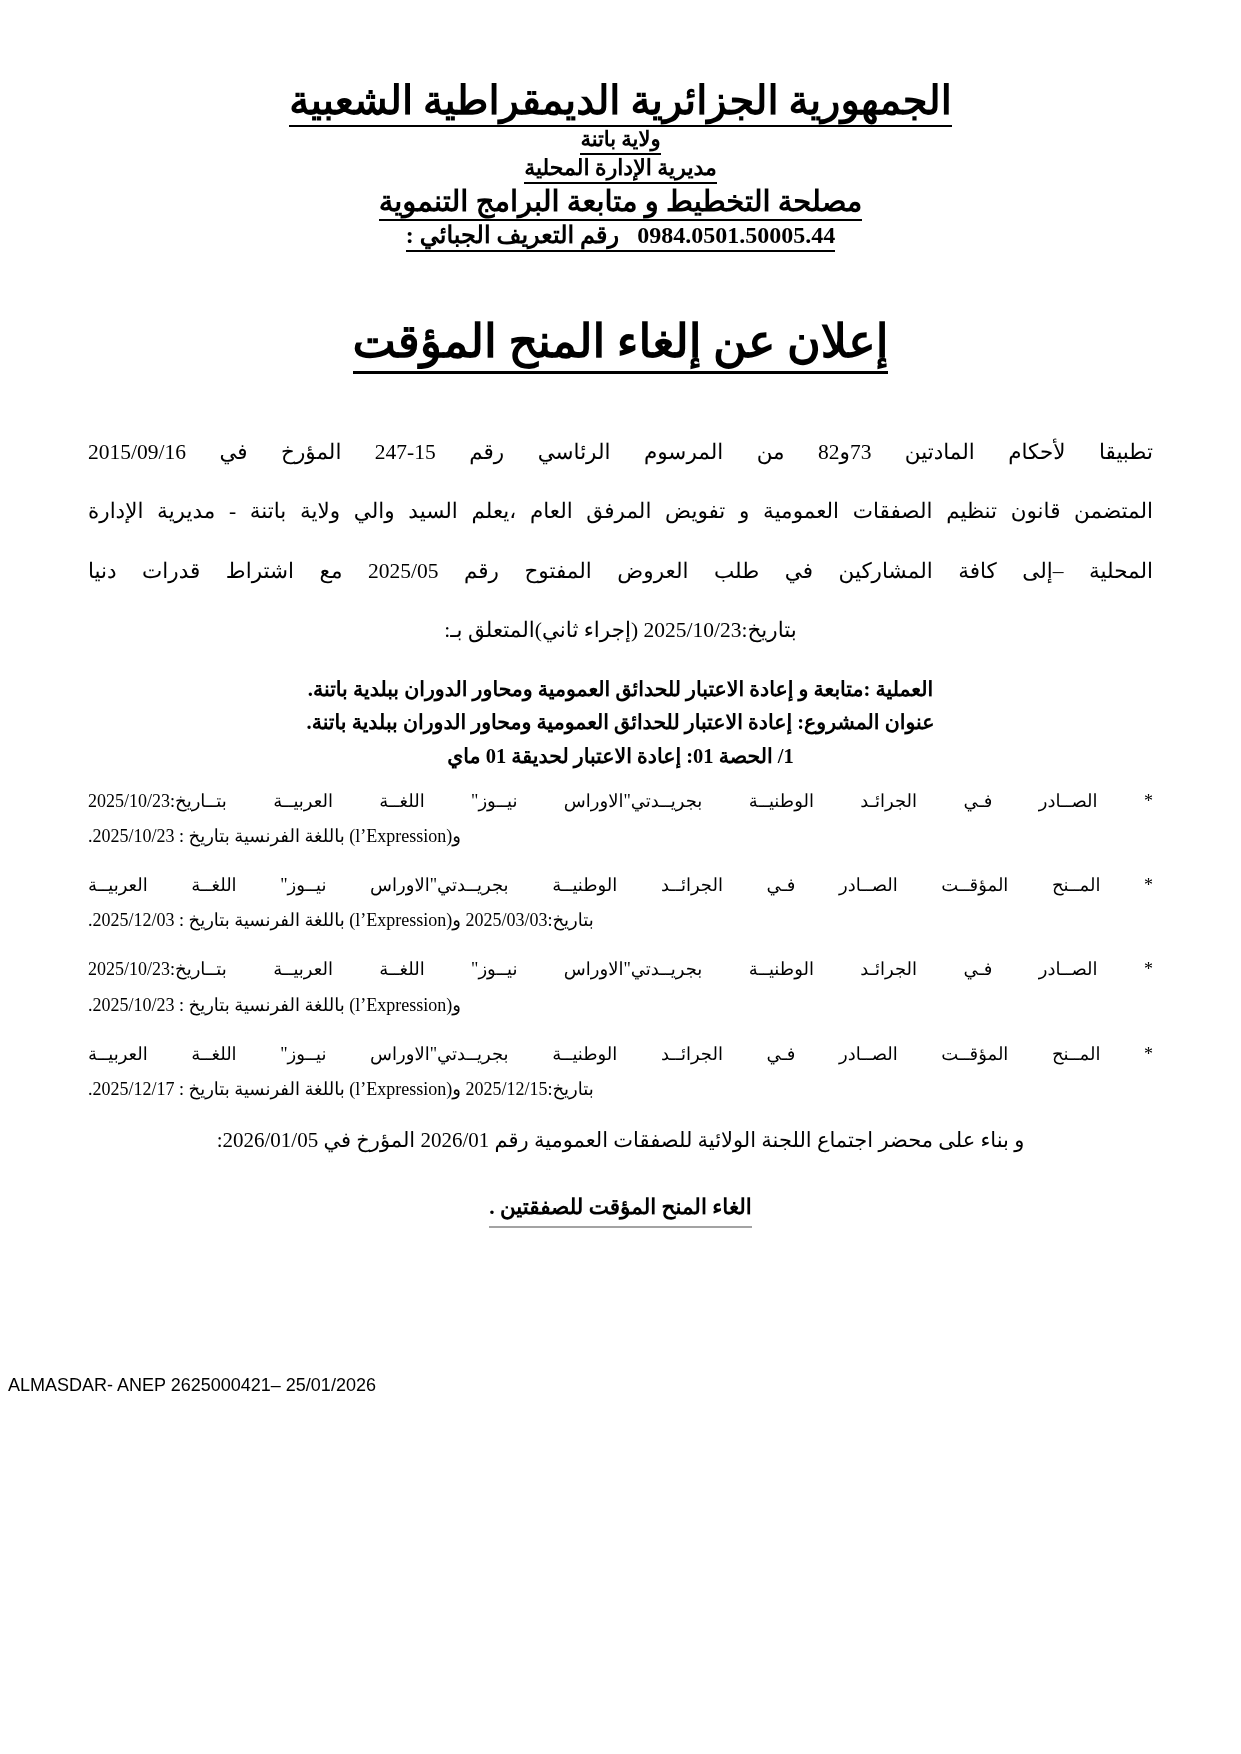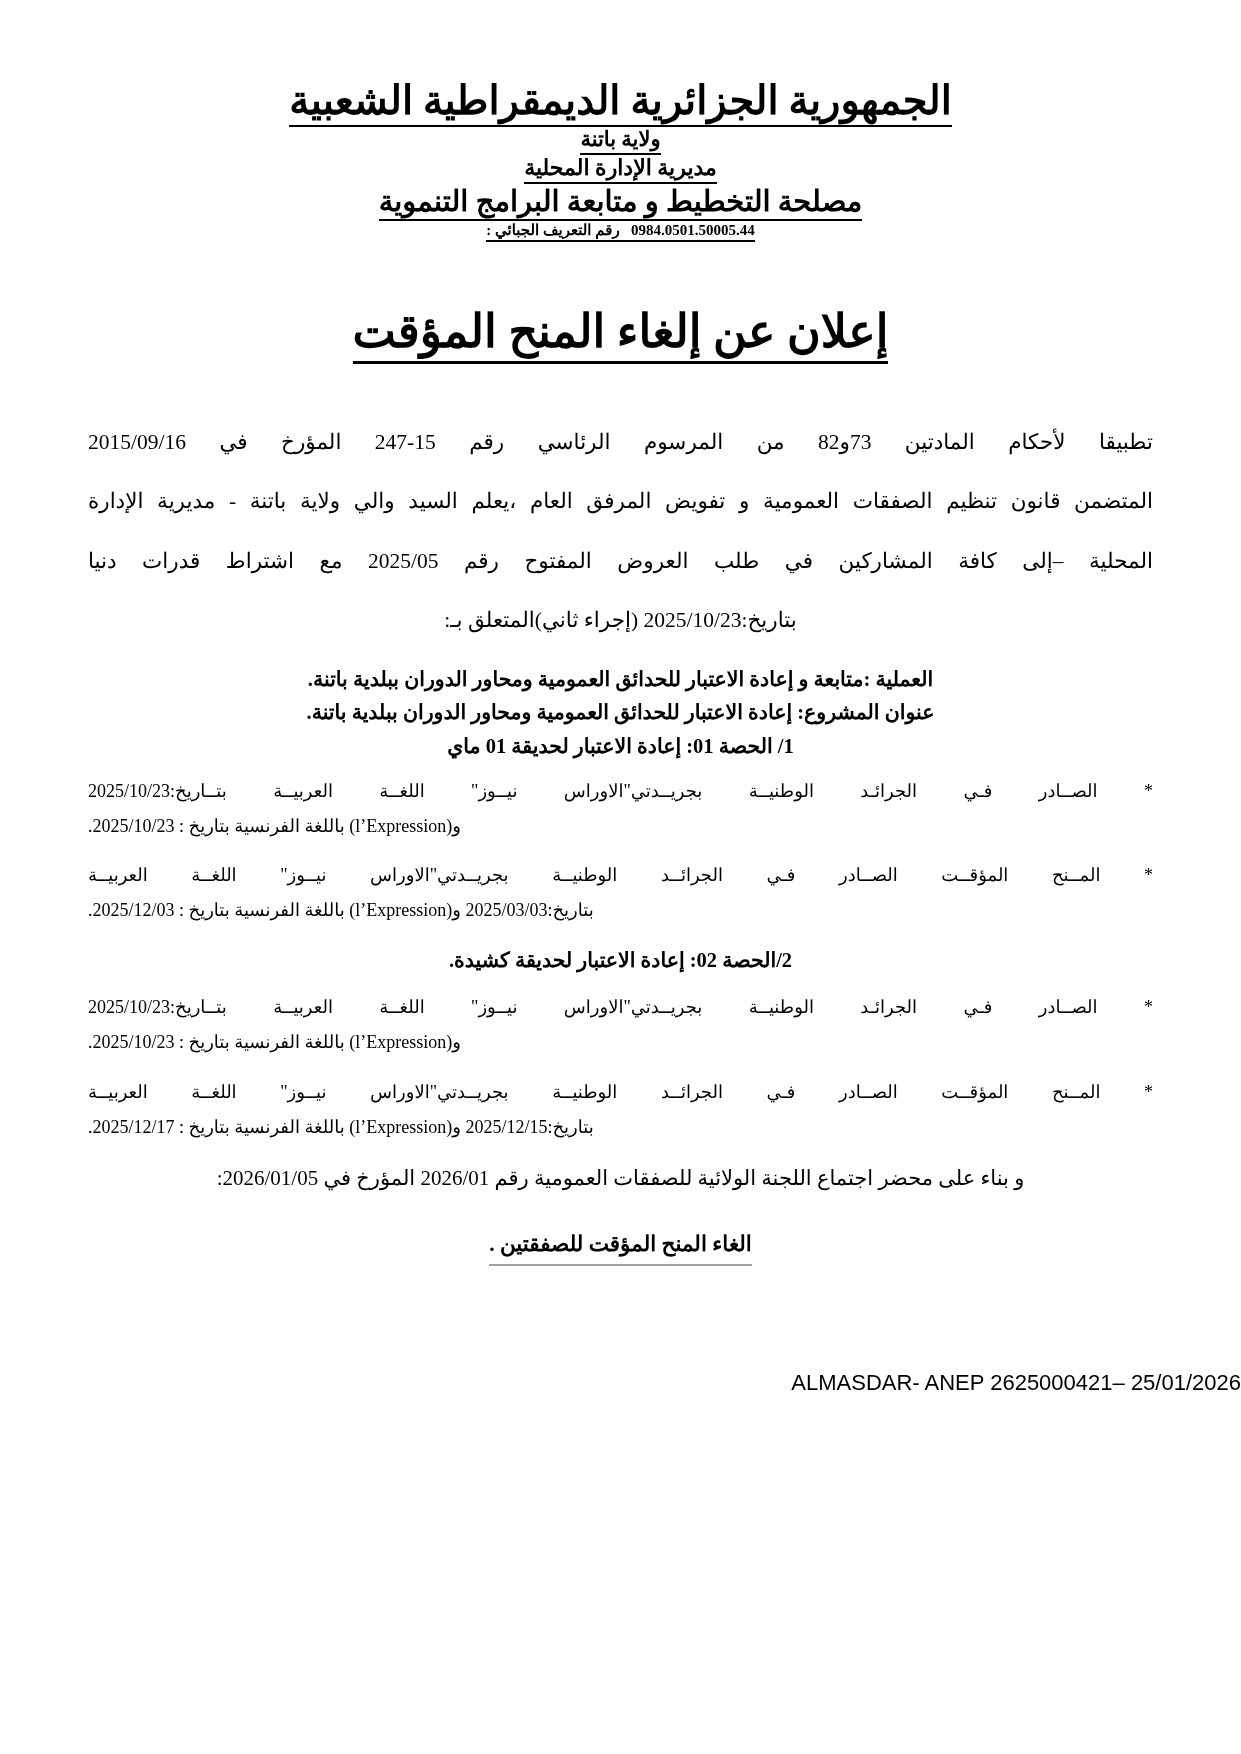--- a/index.html
+++ b/index.html
@@ -50,21 +50,21 @@
     font-size: 22px;
     font-weight: bold;
     margin-bottom: 13px;
   }
   .h-service {
     font-size: 29px;
     font-weight: bold;
     margin-bottom: 13px;
   }
   .h-taxid {
-    font-size: 15px;
+    font-size: 24px;
     font-weight: bold;
     margin-bottom: 0;
   }
   .h-taxid .num { letter-spacing: 0.2px; }
 
   
   .main-title {
     text-align: center;
     margin-top: 62px;
     font-size: 46px;
@@ -134,26 +134,26 @@
   }
   .conclusion > span {
     display: inline-block;
     border-bottom: 2px solid #a3a3a3;
     padding-bottom: 2px;
   }
 
   
   .footer {
     position: absolute;
-    left: 0;
+    left: 8px;
     right: 0;
     bottom: 58px;
-    text-align: right;
+    text-align: left;
     font-family: "Liberation Sans", sans-serif;
-    font-size: 22px;
+    font-size: 18px;
     direction: ltr;
     color: #000;
   }
 </style>
 </head>
 <body>
 
 <div class="page">
 
   <div class="header">
@@ -190,21 +190,20 @@
       <span class="bline">عنوان المشروع: إعادة الاعتبار للحدائق العمومية ومحاور الدوران ببلدية باتنة.</span>
       <span class="bline">1/ الحصة 01:  إعادة الاعتبار لحديقة 01 ماي</span>
     </div>
 
     <p class="pub">* الصــادر فـي الجرائـد الوطنيــة بجريــدتي"الاوراس نيــوز"  اللغــة العربيــة بتــاريخ:2025/10/23</p>
     <p class="pub tail">و(l’Expression) باللغة الفرنسية بتاريخ : 2025/10/23.</p>
 
     <p class="pub">* المــنح المؤقــت الصــادر فـي الجرائــد الوطنيــة بجريــدتي"الاوراس نيــوز"  اللغــة العربيــة</p>
     <p class="pub tail">بتاريخ:2025/03/03 و(l’Expression) باللغة الفرنسية بتاريخ : 2025/12/03.</p>
 
-    <p class="lot-head">2/الحصة 02: إعادة الاعتبار لحديقة كشيدة.</p>
 
     <p class="pub">* الصــادر فـي الجرائـد الوطنيــة بجريــدتي"الاوراس نيــوز"  اللغــة العربيــة بتــاريخ:2025/10/23</p>
     <p class="pub tail">و(l’Expression) باللغة الفرنسية بتاريخ : 2025/10/23.</p>
 
     <p class="pub">* المــنح المؤقــت الصــادر فـي الجرائــد الوطنيــة بجريــدتي"الاوراس نيــوز"  اللغــة العربيــة</p>
     <p class="pub tail">بتاريخ:2025/12/15 و(l’Expression) باللغة الفرنسية بتاريخ : 2025/12/17.</p>
 
     <p class="minutes">و بناء على محضر اجتماع اللجنة الولائية للصفقات العمومية رقم 2026/01 المؤرخ في 2026/01/05:</p>
 
     <div class="conclusion">

